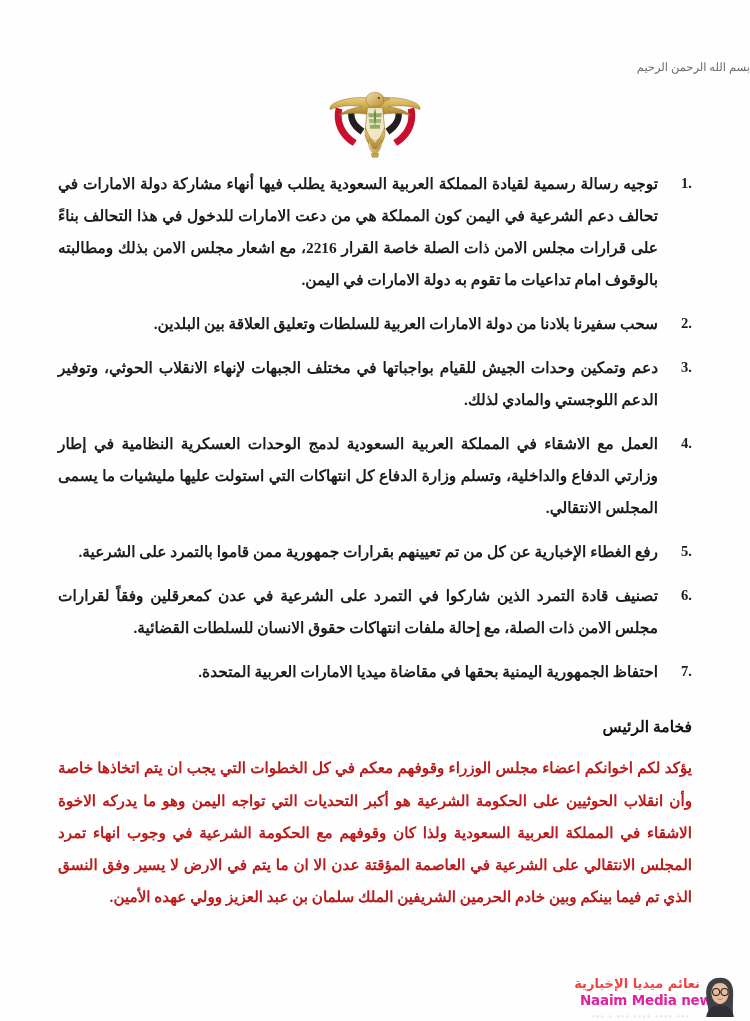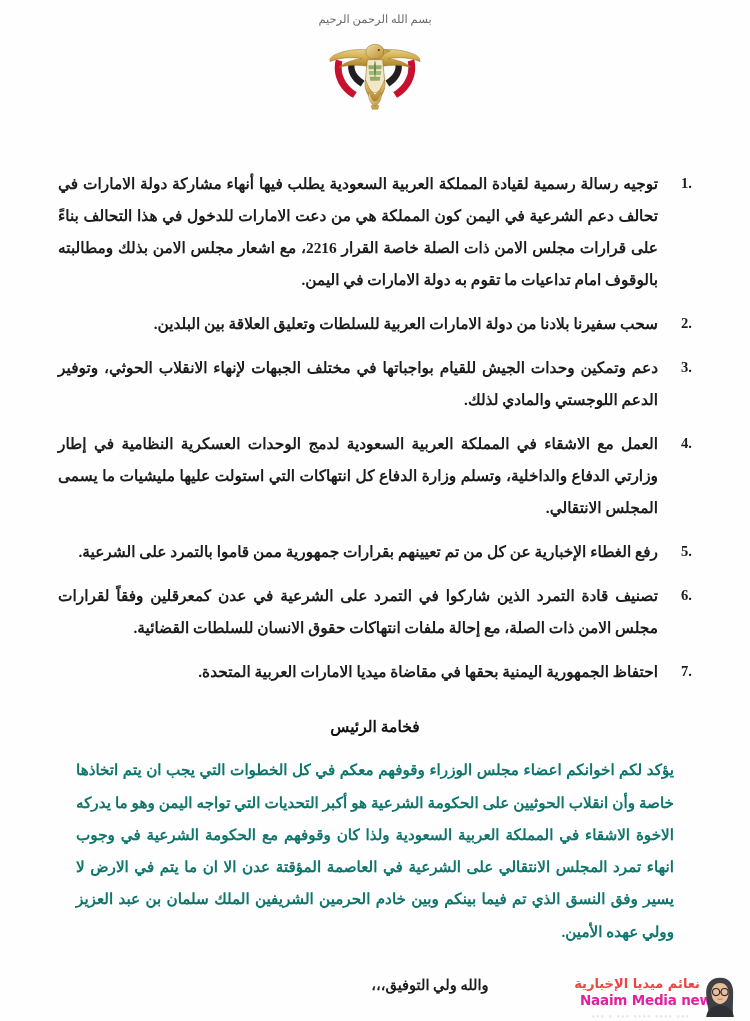--- a/index.html
+++ b/index.html
@@ -17,21 +17,22 @@
     height: 1021px;
     background: #fefefe;
     overflow: hidden;
     box-sizing: border-box;
   }
 
   
   .header-block {
     width: 100%;
     padding-top: 14px;
-    text-align: center;
+    text-align: right;
+    margin-top: 48px;
   }
   .bismillah {
     font-family: "Liberation Serif", "DejaVu Serif", serif;
     font-size: 11.5px;
     color: #4a4a4a;
     letter-spacing: 0.3px;
     line-height: 1;
     margin-bottom: 4px;
     opacity: 0.82;
   }
@@ -84,32 +85,32 @@
     display: block;
   }
 
   
   .salutation {
     margin-top: 30px;
     margin-bottom: 16px;
     font-size: 15.6px;
     font-weight: 700;
     color: #111;
-    text-align: center;
+    text-align: right;
     padding-right: 0;
   }
 
   
   .closing-para {
     font-size: 15.2px;
     line-height: 2.12;
-    color: #0f766e;
+    color: #b91c1c;
     text-align: justify;
     font-weight: 600;
-    margin: 18px;
+    margin: 0;
   }
 
   
   .final-line {
     margin-top: 28px;
     text-align: center;
     font-size: 14.6px;
     font-weight: 700;
     color: #1c1c1c;
     padding-left: 110px;
@@ -263,21 +264,20 @@
       <li>
         <span class="num">7.</span>
         <span class="txt">احتفاظ الجمهورية اليمنية بحقها في مقاضاة ميديا الامارات العربية المتحدة.</span>
       </li>
     </ol>
 
     <div class="salutation">فخامة الرئيس</div>
 
     <p class="closing-para">يؤكد لكم اخوانكم اعضاء مجلس الوزراء وقوفهم معكم في كل الخطوات التي يجب ان يتم اتخاذها خاصة وأن انقلاب الحوثيين على الحكومة الشرعية هو أكبر التحديات التي تواجه اليمن وهو ما يدركه الاخوة الاشقاء في المملكة العربية السعودية ولذا كان وقوفهم مع الحكومة الشرعية في وجوب انهاء تمرد المجلس الانتقالي على الشرعية في العاصمة المؤقتة عدن الا ان ما يتم في الارض لا يسير وفق النسق الذي تم فيما بينكم وبين خادم الحرمين الشريفين الملك سلمان بن عبد العزيز وولي عهده الأمين.</p>
 
-    <div class="final-line">والله ولي التوفيق،،،</div>
   </div>
 
   <div class="cut-line">••• •••• •••• ••• • •••</div>
 
   <div class="watermark">
     <div class="wm-inner">
       <div class="wm-text">
         <div class="wm-ar">نعائم ميديا الإخبارية</div>
         <div class="wm-en">Naaim Media news</div>
       </div>

